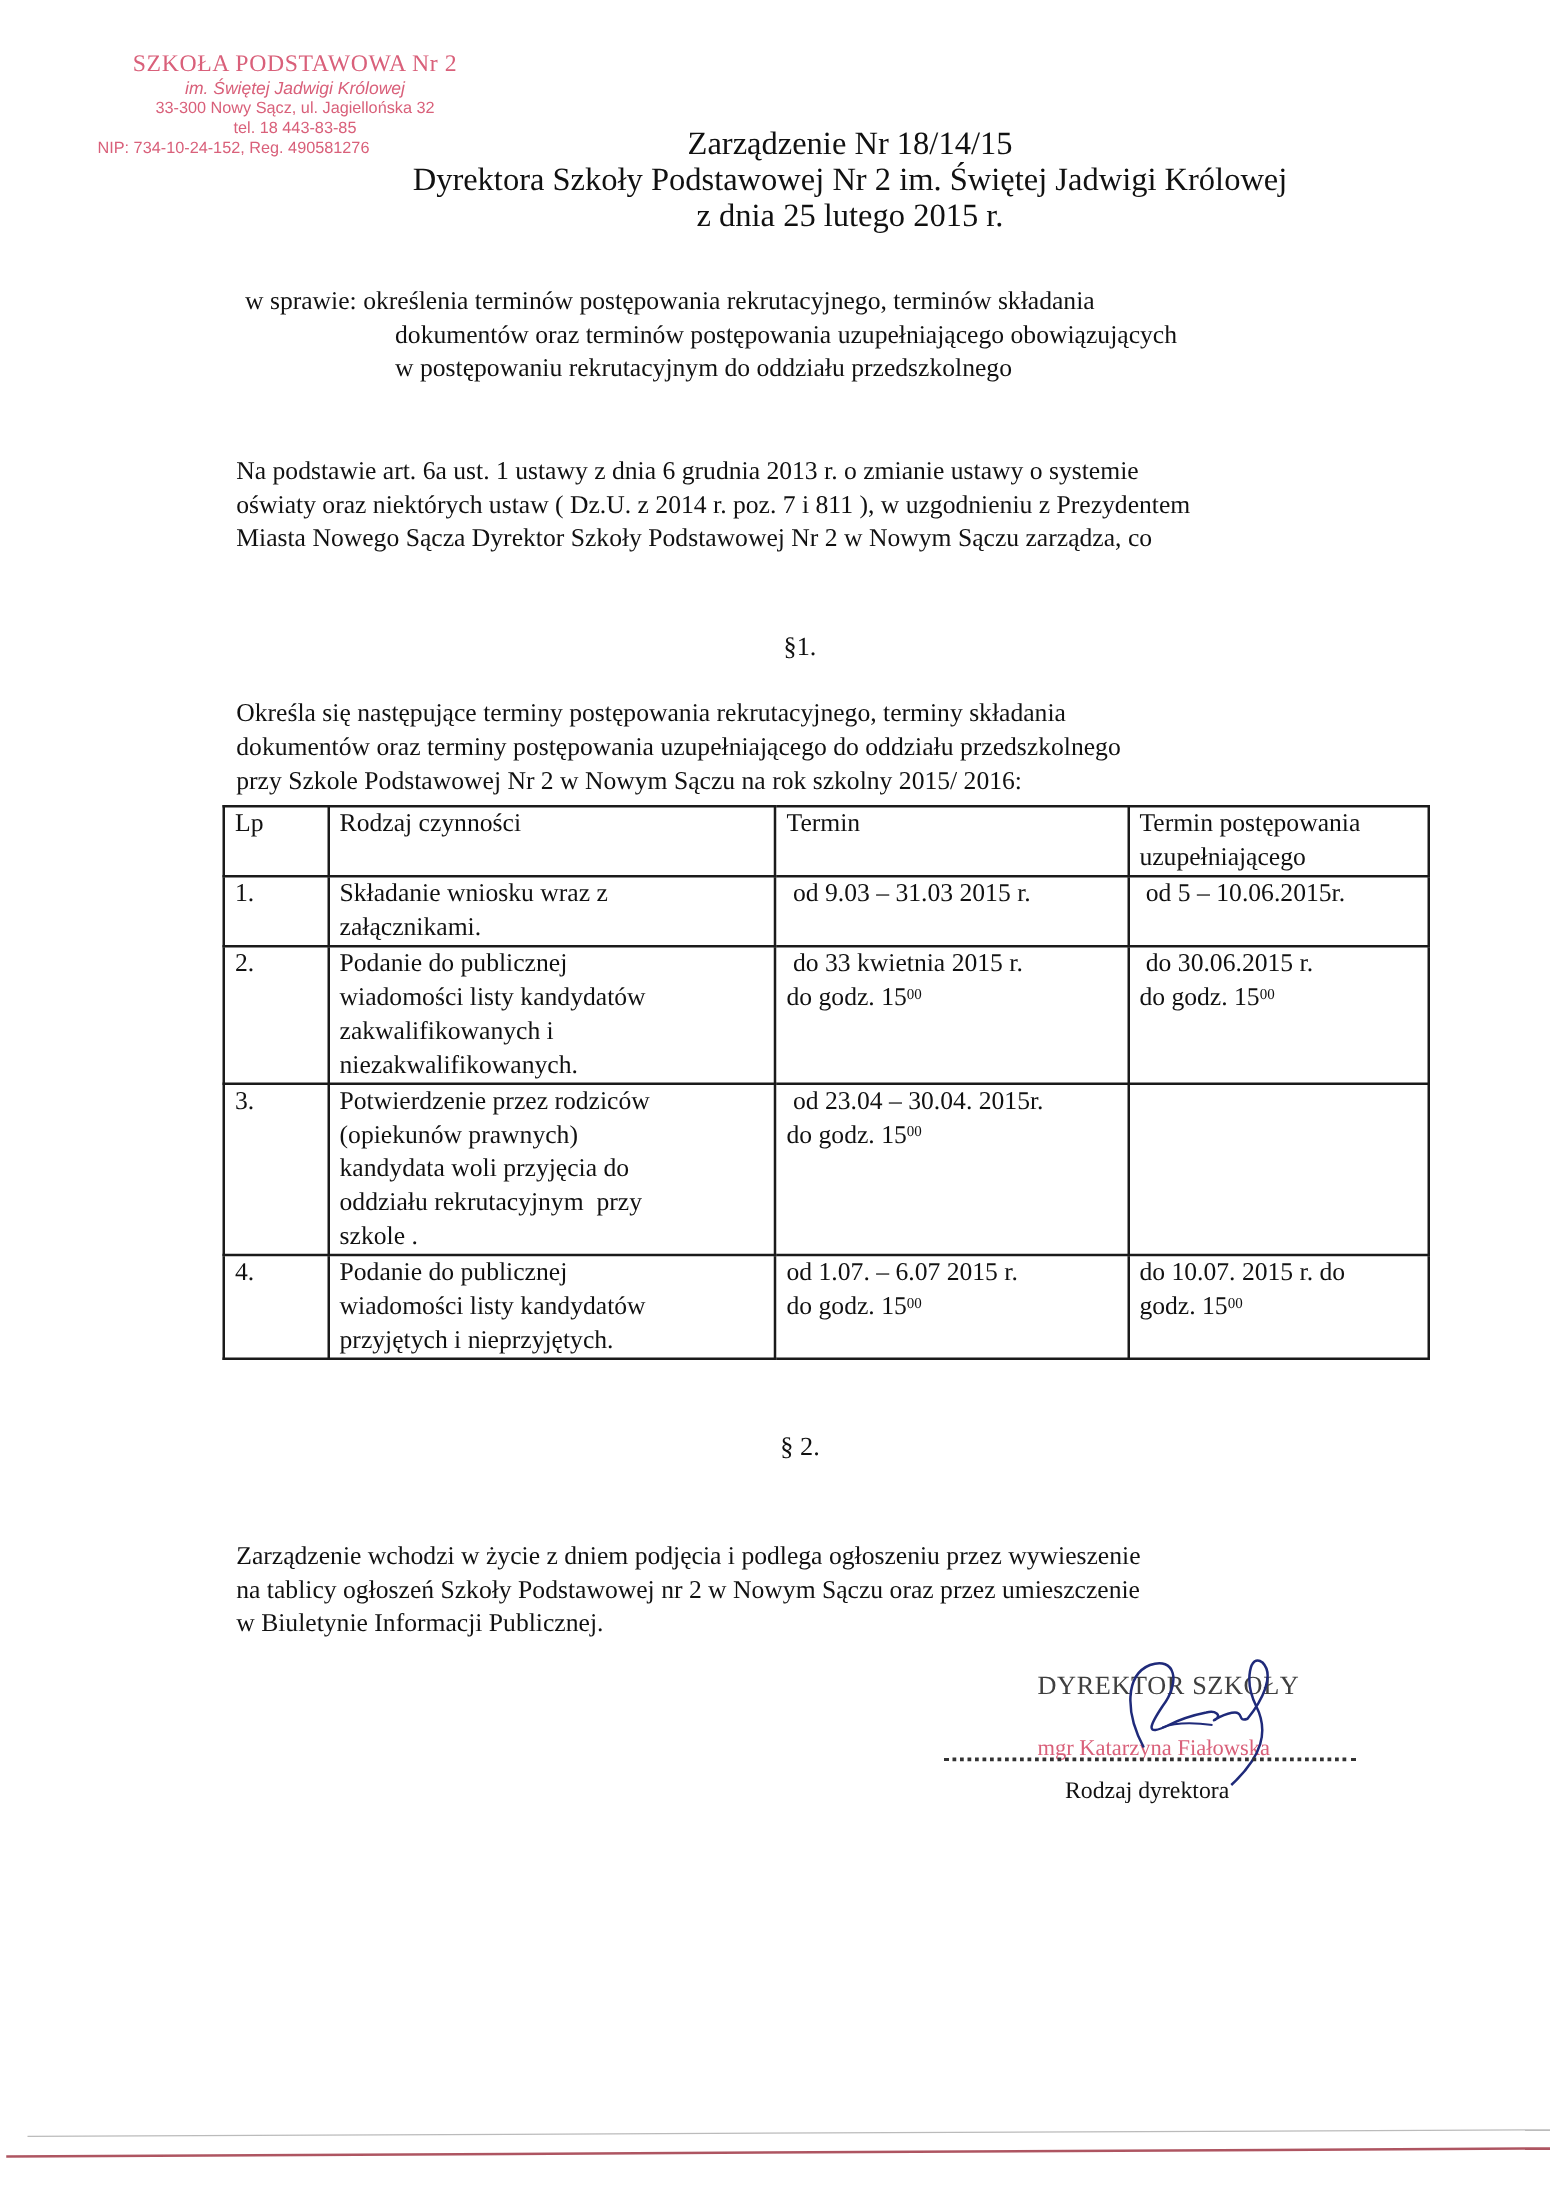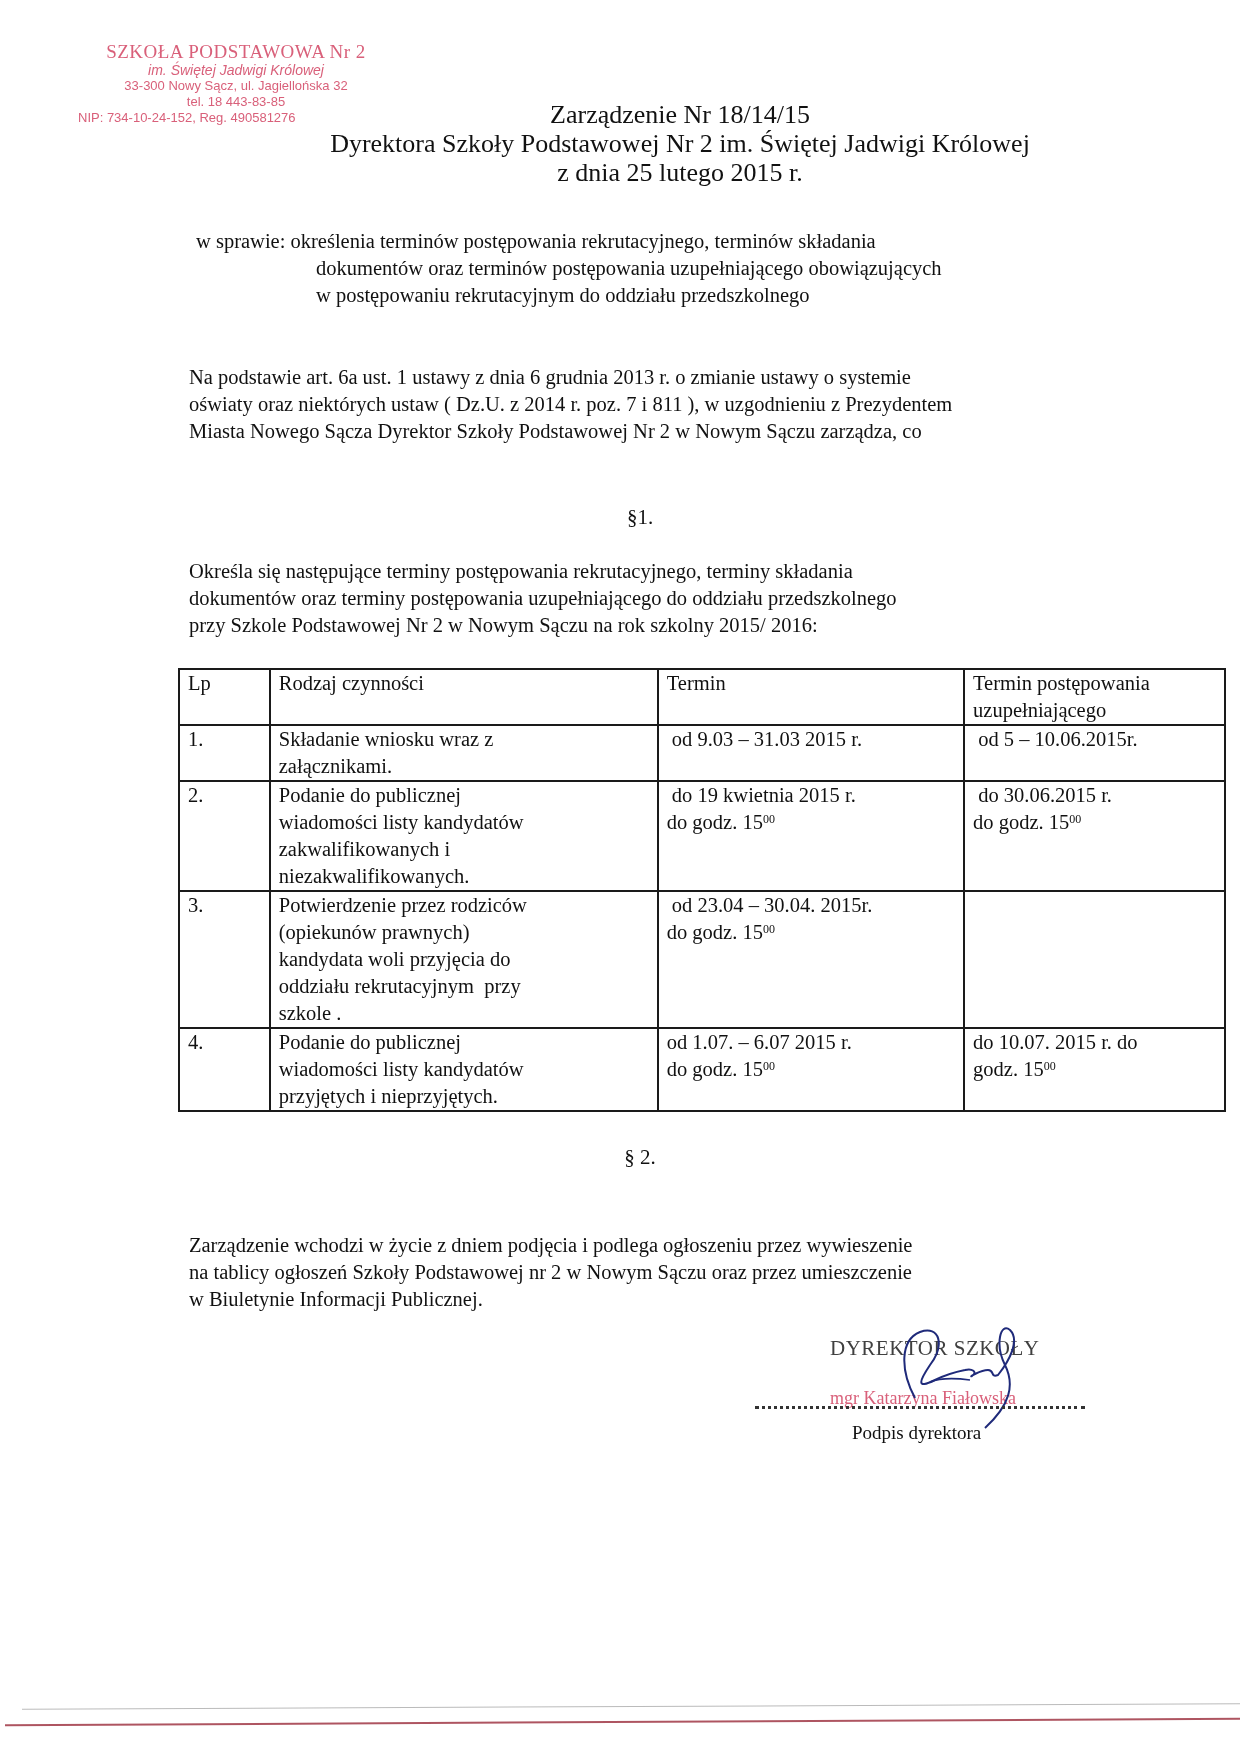--- a/index.html
+++ b/index.html
@@ -28,21 +28,21 @@
   .para { position:absolute; left:189px; font-size:20.5px; line-height:27px; width:900px; }
   .p1 { top:364px; }
   .p2 { top:558px; }
   .p3 { top:1232px; }
 
   .section { position:absolute; left:0; width:1240px; text-align:center; font-size:21px; left:20px; }
   .sec1 { top:505px; }
   .sec2 { top:1145px; }
 
   table.sched {
-    position:absolute; left:178px; top:668px; width:1048px;
+    position:absolute; left:178px; top:644px; width:966px;
     border-collapse:collapse; font-size:20.5px; line-height:27px;
   }
   table.sched td {
     border:2px solid #1a1a1a; vertical-align:top; padding:0 8px;
   }
   table.sched col.c1 { width:80px; }
   table.sched col.c2 { width:342px; }
   table.sched col.c3 { width:270px; }
   table.sched col.c4 { width:230px; }
   sup { font-size:12px; vertical-align:top; position:relative; top:-3px; }
@@ -123,21 +123,21 @@
   </tr>
   <tr>
     <td>2.</td>
     <td>
       <div>Podanie do publicznej</div>
       <div>wiadomości listy kandydatów</div>
       <div>zakwalifikowanych i</div>
       <div>niezakwalifikowanych.</div>
     </td>
     <td>
-      <div style="white-space:pre"> do 19 kwietnia 2015 r.</div>
+      <div style="white-space:pre"> do 33 kwietnia 2015 r.</div>
       <div><span>do godz. 15</span><sup>00</sup></div>
     </td>
     <td>
       <div style="white-space:pre"> do 30.06.2015 r.</div>
       <div><span>do godz. 15</span><sup>00</sup></div>
     </td>
   </tr>
   <tr>
     <td>3.</td>
     <td>
@@ -181,16 +181,16 @@
 
 <div class="sig">
   <div class="dir">DYREKTOR SZKOŁY</div>
   <div class="name">mgr Katarzyna Fiałowska</div>
   <svg width="200" height="110" viewBox="0 0 200 110">
     <path d="M55 78 C40 50, 40 20, 60 12 C80 5, 85 25, 70 45 C60 60, 55 70, 75 60 C85 55, 95 52, 105 50 C112 48, 118 52, 112 56 C108 58, 120 50, 128 50 C135 50, 130 58, 138 55 C150 40, 160 20, 150 10 C140 2, 135 25, 145 45 C155 65, 150 85, 125 108" fill="none" stroke="#1f2a7a" stroke-width="2"></path>
     <path d="M70 62 C80 58, 95 58, 110 60" fill="none" stroke="#1f2a7a" stroke-width="1.6"></path>
   </svg>
 </div>
 <div class="dots"></div>
-<div class="podpis">Podpis dyrektora</div>
+<div class="podpis">Rodzaj dyrektora</div>
 
 <div class="footer-line1"></div>
 <div class="footer-line2"></div>
 
 </body></html>

